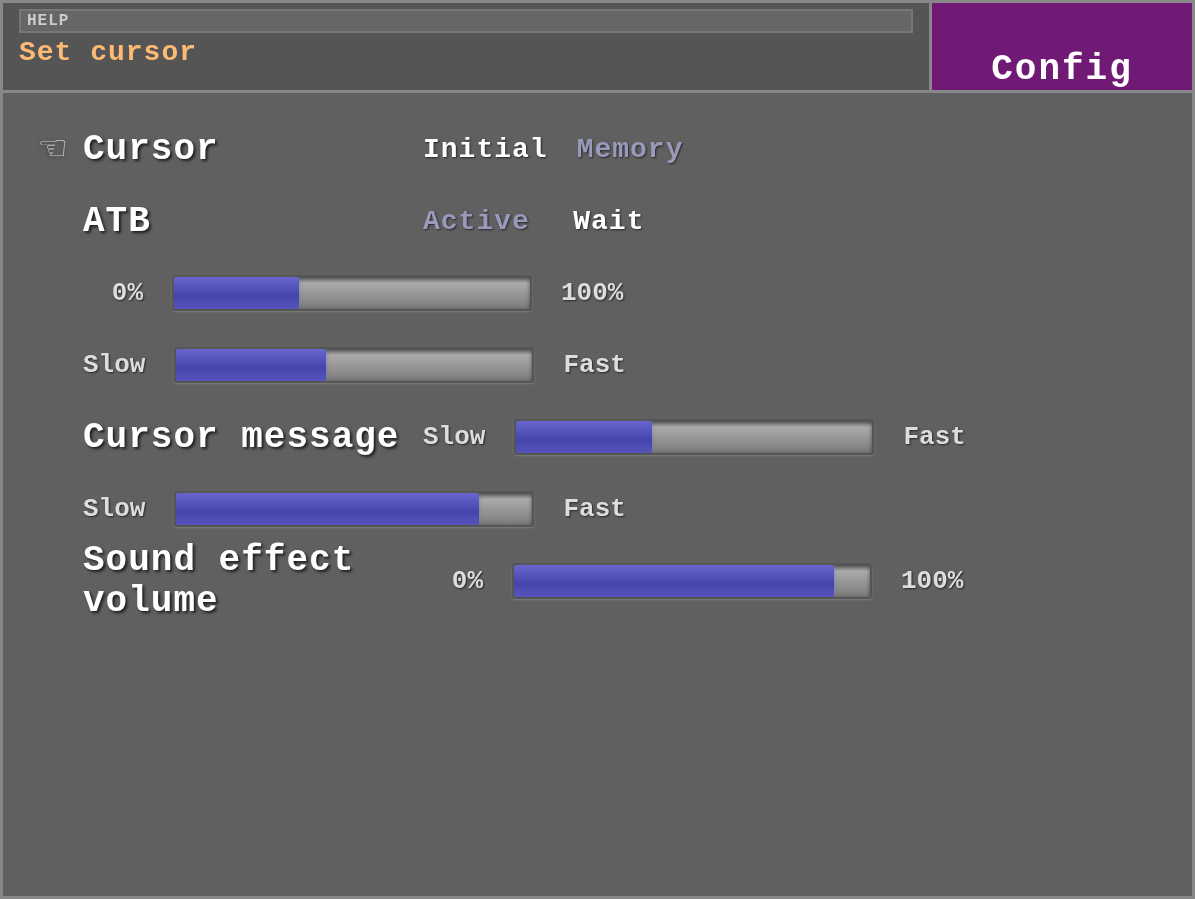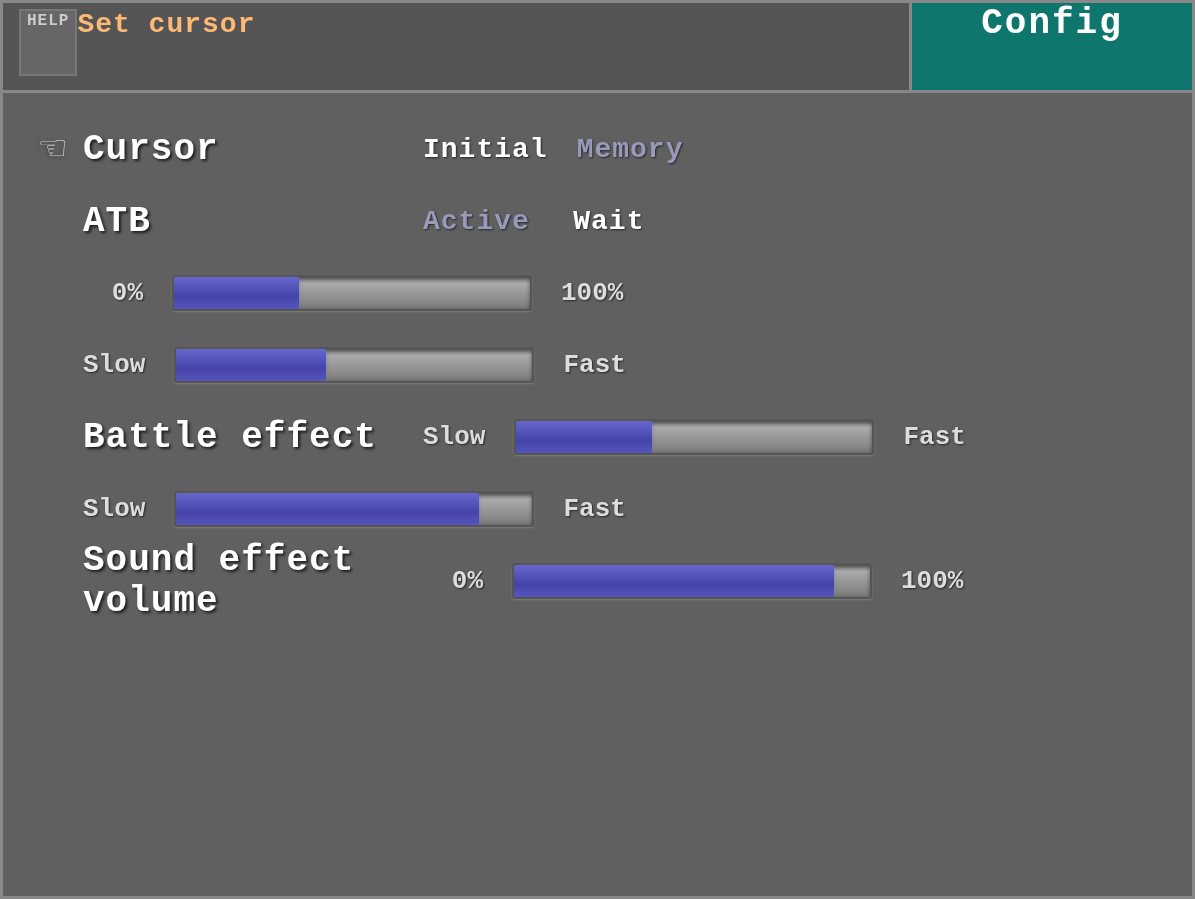--- a/index.html
+++ b/index.html
@@ -27,21 +27,21 @@
       height: 90px;
       border-bottom: 3px solid #888888;
       flex-shrink: 0;
     }
 
     .help-section {
       flex: 1;
       background: #555555;
       border-right: 3px solid #888888;
       display: flex;
-      flex-direction: row;
+      flex-direction: column;
       padding: 6px 16px 10px 16px;
     }
 
     .help-label {
       font-size: 16px;
       font-weight: bold;
       color: #cccccc;
       letter-spacing: 1px;
       border: 2px solid #777;
       display: inline-block;
@@ -51,24 +51,24 @@
     }
 
     .help-text {
       font-size: 28px;
       color: #fdba74;
       font-weight: bold;
       letter-spacing: 1px;
     }
 
     .config-section {
-      width: 280px;
-      background: #0f766e;
-      display: flex;
-      align-items: flex-start;
+      width: 260px;
+      background: #701a75;
+      display: flex;
+      align-items: flex-end;
       justify-content: center;
     }
 
     .config-title {
       font-size: 36px;
       font-weight: bold;
       color: #ffffff;
       letter-spacing: 2px;
     }
 
@@ -230,21 +230,21 @@
         <div class="row-controls">
           <span class="slider-label">Slow</span>
           <div class="slider-track">
             <div class="slider-fill" style="width: 42%;"></div>
           </div>
           <span class="slider-end-label">Fast</span>
         </div>
       </div>
       <div class="config-row">
         <div class="no-cursor-placeholder"></div>
-        <div class="row-label">Battle effect</div>
+        <div class="row-label">Cursor message</div>
         <div class="row-controls">
           <span class="slider-label">Slow</span>
           <div class="slider-track">
             <div class="slider-fill" style="width: 38%;"></div>
           </div>
           <span class="slider-end-label">Fast</span>
         </div>
       </div>
       <div class="config-row">
         <div class="no-cursor-placeholder"></div>

